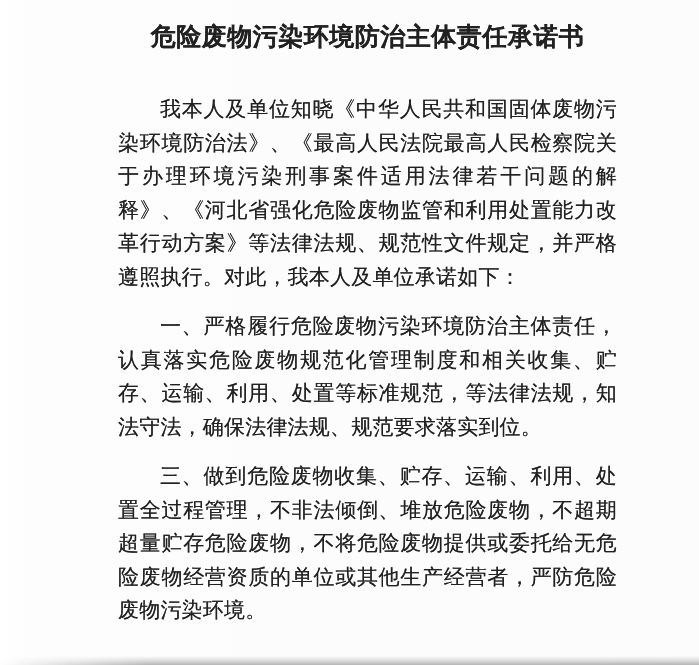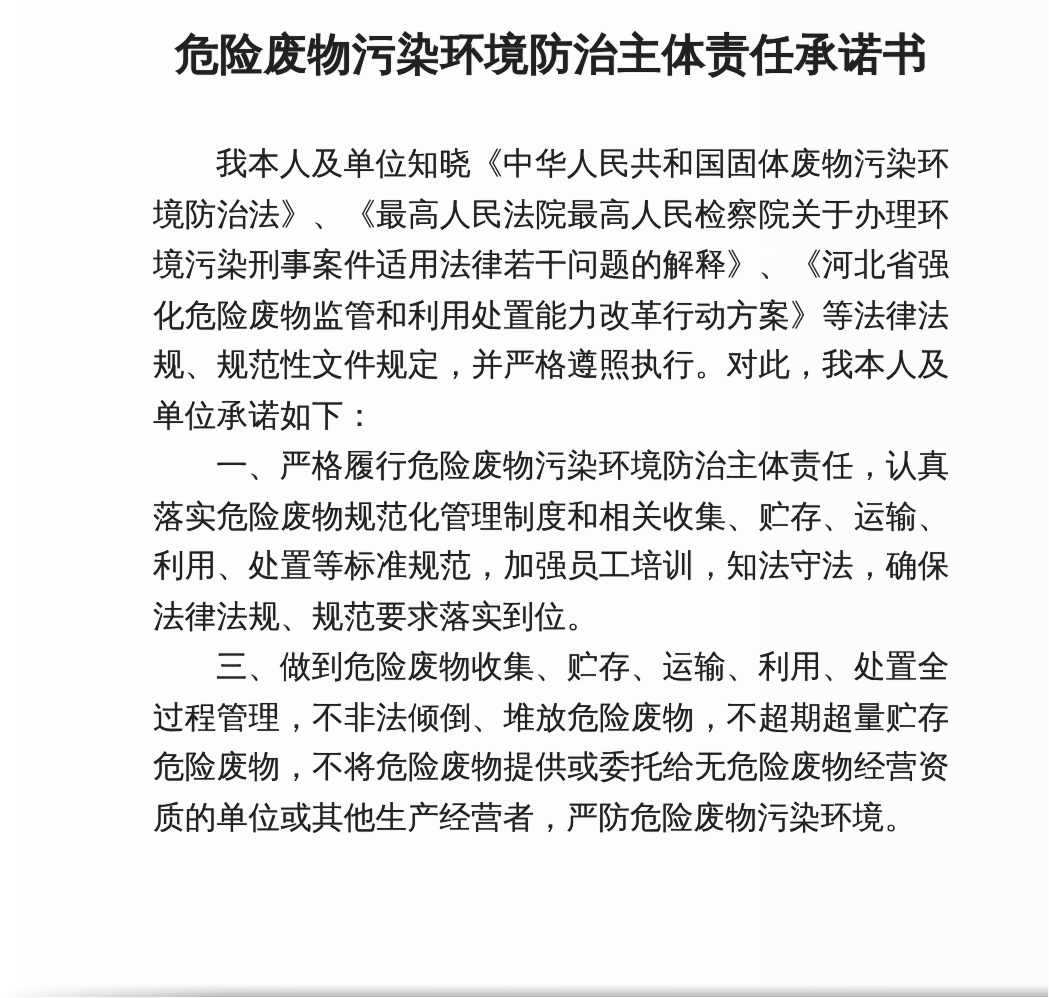--- a/index.html
+++ b/index.html
@@ -19,39 +19,39 @@
     height: 665px;
     
     background: linear-gradient(90deg, #ffffff 0%, #fdfdfd 5%, #fcfcfc 100%);
   }
   .title {
     margin: 0;
     padding-top: 19px;
     margin-left: 102px;
     width: 531px;
     text-align: center;
-    font-size: 29px;
+    font-size: 25px;
     line-height: 36px;
     font-weight: bold;
     color: var(--text-color, #1c1c1c);
     letter-spacing: 0.5px;
     text-shadow: 0 0 0.6px rgba(20,20,20,0.85);
   }
   .doc-body {
     margin-left: 102px;
     margin-top: 38px;
     width: 531px;
     font-size: 21px;
     line-height: 33.5px;
     color: var(--text-color, #222222);
     text-align: justify;
     text-shadow: 0 0 0.5px rgba(30,30,30,0.7);
   }
   .para {
-    margin: 0;
+    margin: 16px;
     padding: 0;
     text-indent: 2em;
     letter-spacing: 0.2px;
     word-break: break-all;
   }
   .scan-shadow {
     position: absolute;
     left: 0;
     right: 0;
     bottom: 0;
@@ -65,18 +65,18 @@
   }
 </style>
 </head>
 <body>
 
 <div class="page">
   <h1 class="title">危险废物污染环境防治主体责任承诺书</h1>
 
   <div class="doc-body">
       <p class="para">我本人及单位知晓《中华人民共和国固体废物污染环境防治法》、《最高人民法院最高人民检察院关于办理环境污染刑事案件适用法律若干问题的解释》、《河北省强化危险废物监管和利用处置能力改革行动方案》等法律法规、规范性文件规定，并严格遵照执行。对此，我本人及单位承诺如下：</p>
-      <p class="para">一、严格履行危险废物污染环境防治主体责任，认真落实危险废物规范化管理制度和相关收集、贮存、运输、利用、处置等标准规范，加强员工培训，知法守法，确保法律法规、规范要求落实到位。</p>
+      <p class="para">一、严格履行危险废物污染环境防治主体责任，认真落实危险废物规范化管理制度和相关收集、贮存、运输、利用、处置等标准规范，等法律法规，知法守法，确保法律法规、规范要求落实到位。</p>
       <p class="para">三、做到危险废物收集、贮存、运输、利用、处置全过程管理，不非法倾倒、堆放危险废物，不超期超量贮存危险废物，不将危险废物提供或委托给无危险废物经营资质的单位或其他生产经营者，严防危险废物污染环境。</p>
     </div>
 
   <div class="scan-shadow"></div>
 </div>
 
 </body></html>

